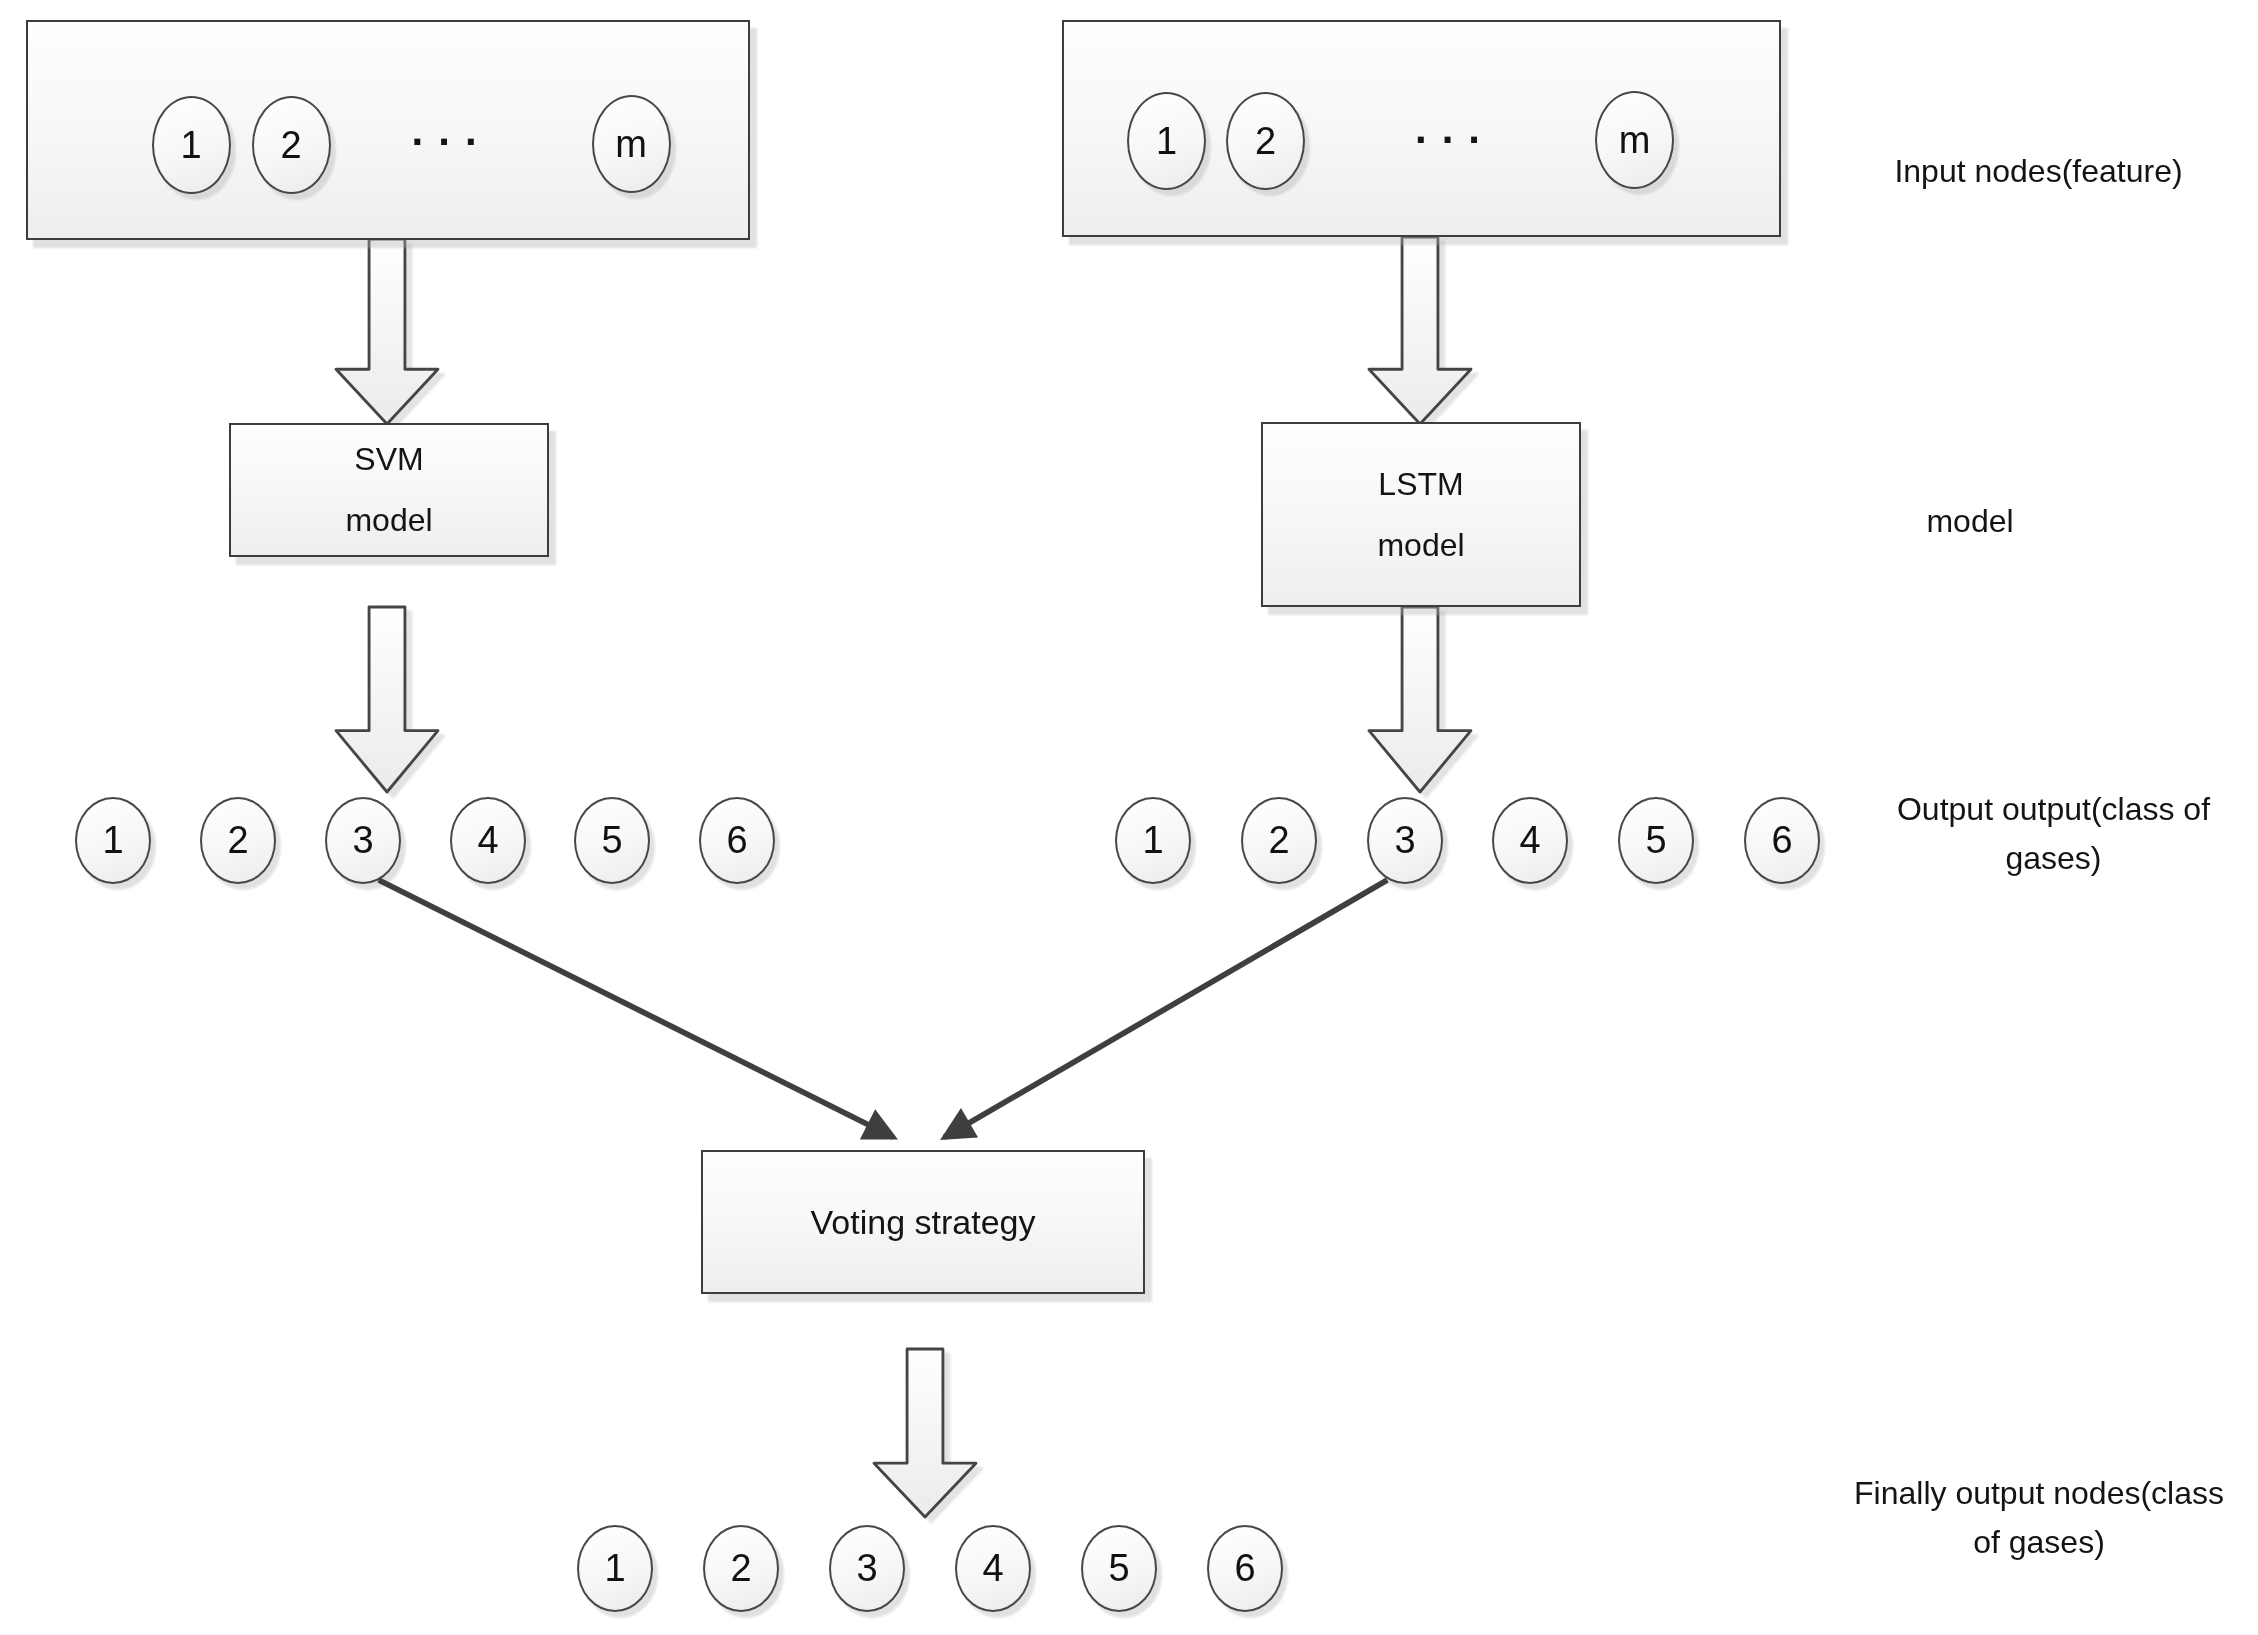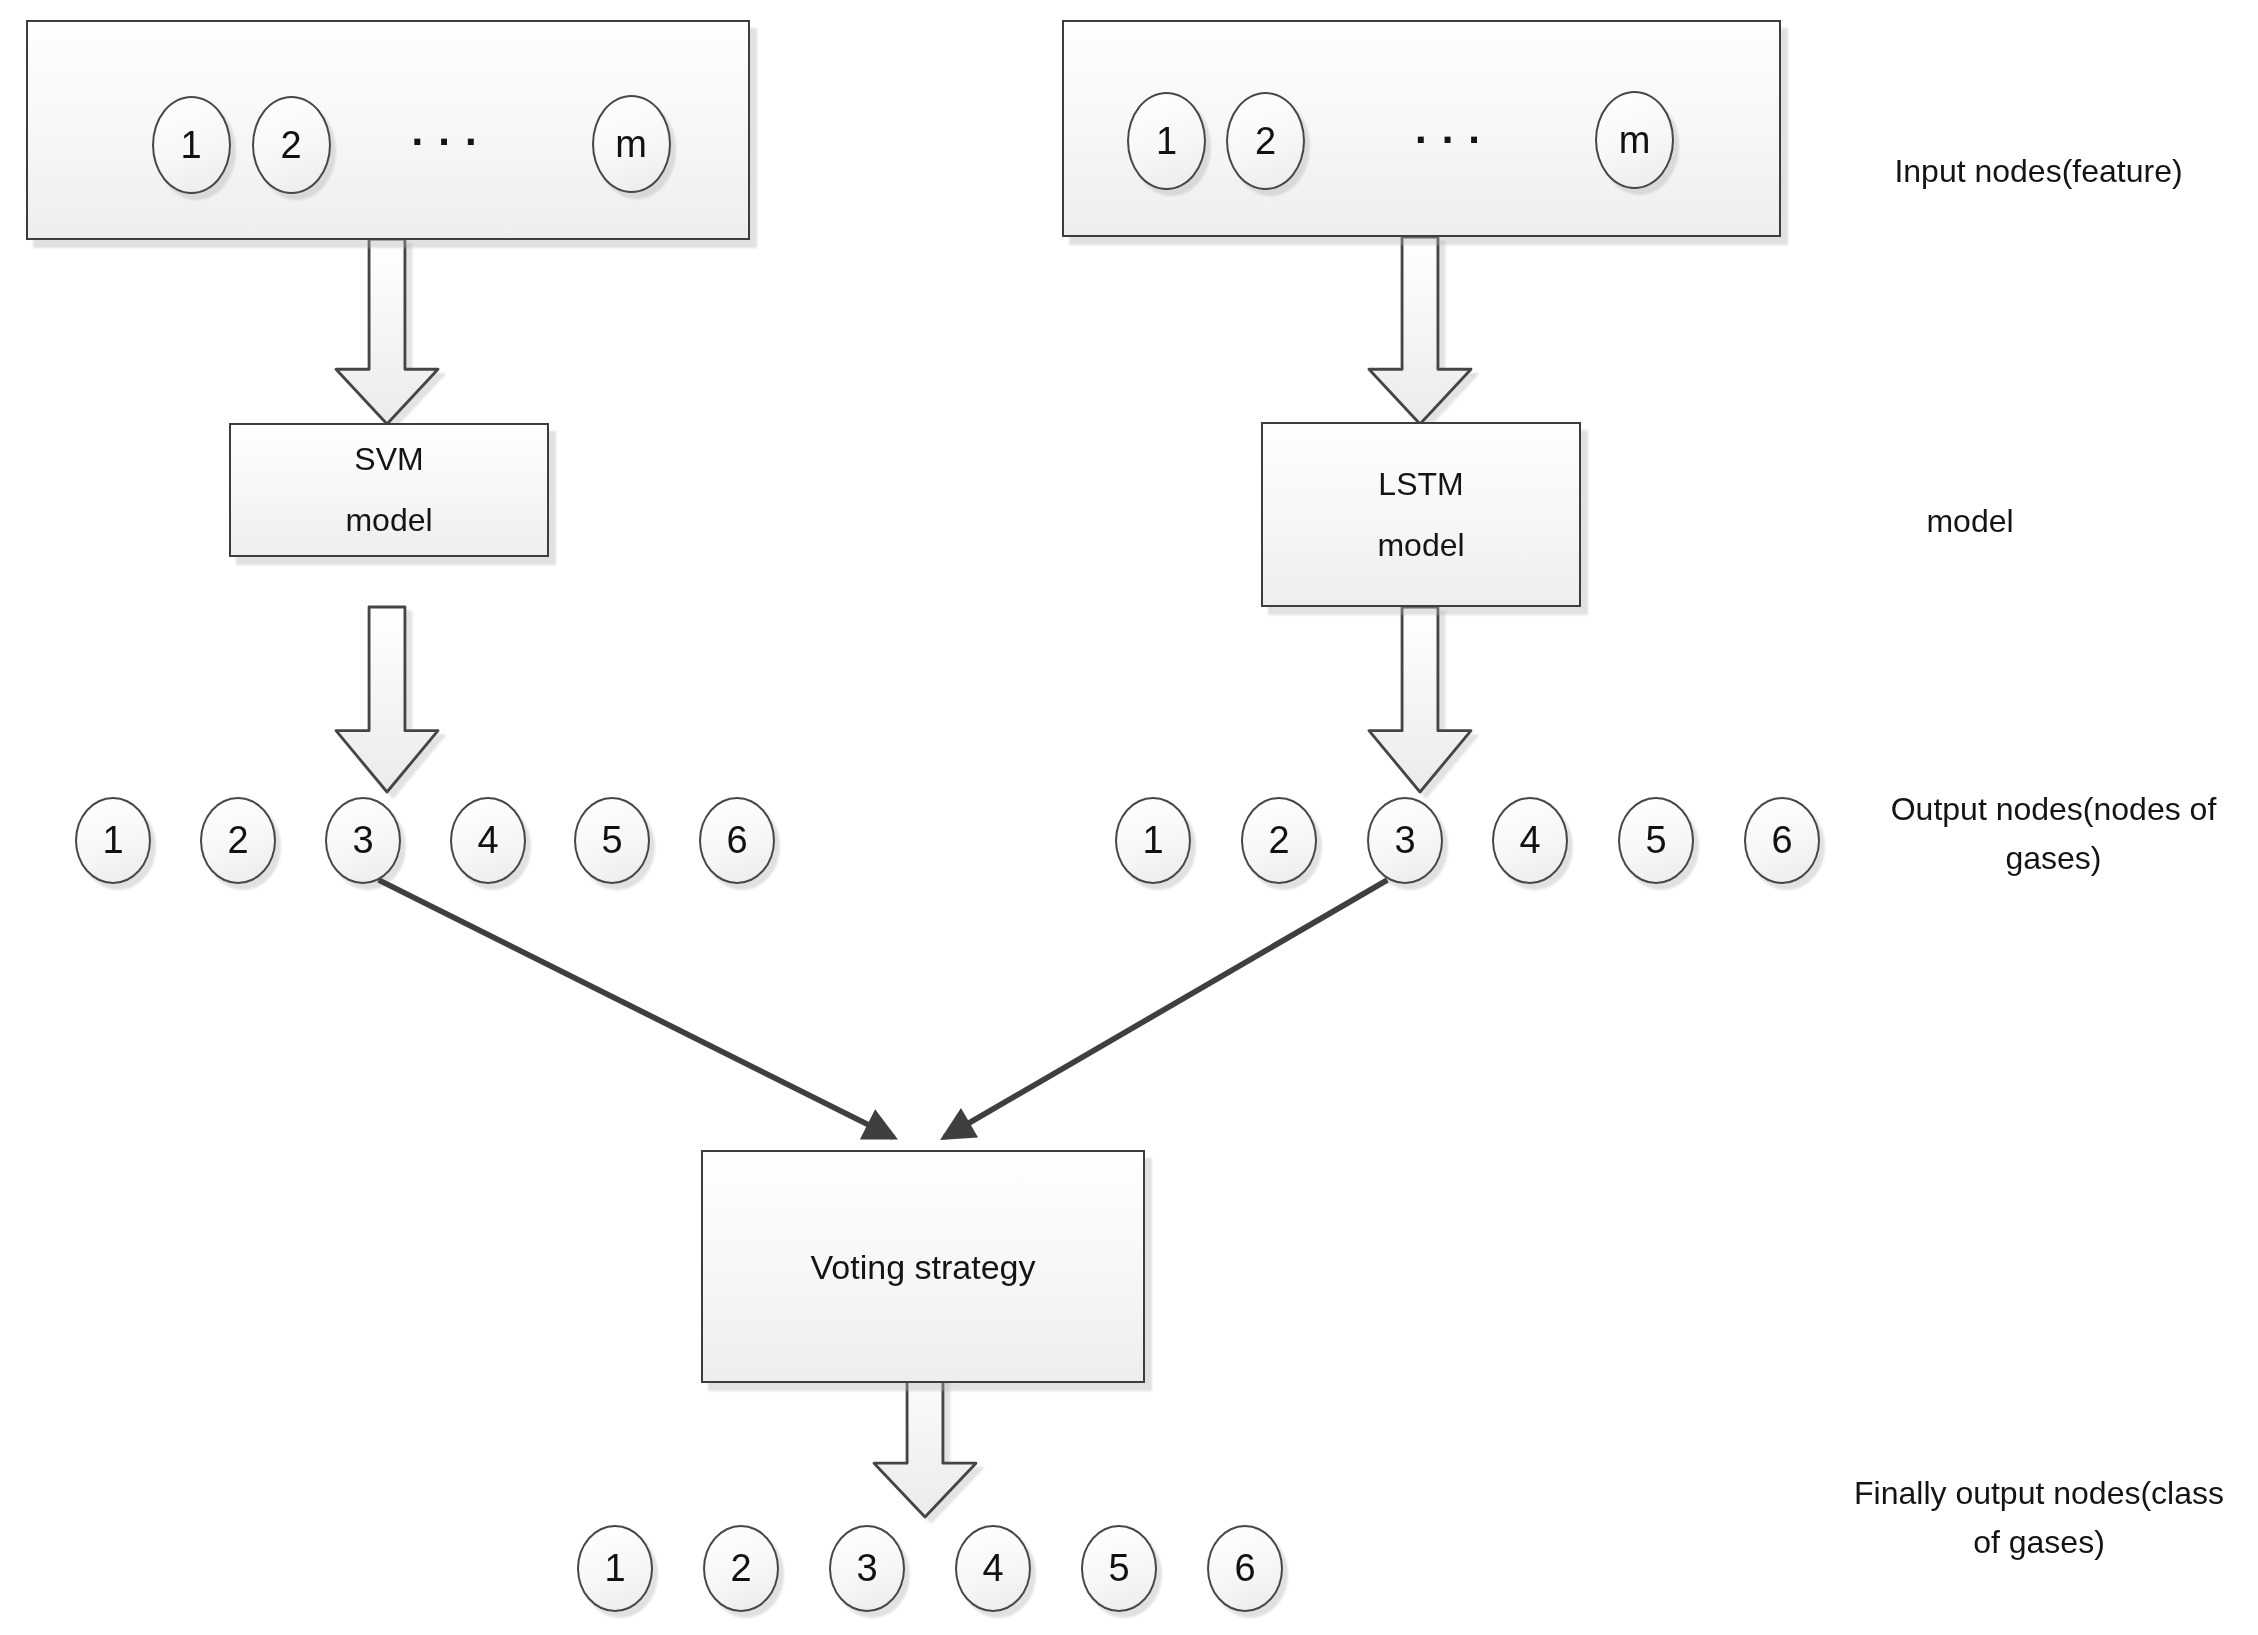--- a/index.html
+++ b/index.html
@@ -204,21 +204,21 @@
   <svg class="overlay" width="2258" height="1635" viewBox="0 0 2386 1728">
     <defs>
       <marker id="ah" viewBox="0 0 10 10" refX="8.5" refY="5" markerWidth="7.5" markerHeight="6" orient="auto-start-reverse">
         <path d="M0,0 L10,5 L0,10 z" fill="#3f3f3f"></path>
       </marker>
     </defs>
     <line x1="400" y1="930" x2="944" y2="1202" stroke="#3f3f3f" stroke-width="6" marker-end="url(#ah)"></line>
     <line x1="1466" y1="930" x2="998" y2="1202" stroke="#3f3f3f" stroke-width="6" marker-end="url(#ah)"></line>
   </svg>
 
-  <div class="gbox" style="left:701px; top:1150px; width:444px; height:233px;">
+  <div class="gbox" style="left:701px; top:1150px; width:444px; height:144px;">
     <div class="label-single">Voting strategy</div>
   </div>
 
   <svg class="barrow" style="left:874px; top:1349px;" width="102" height="168" viewBox="0 0 108 178">
     <polygon points="35,0 73,0 73,121 108,121 54,178 0,121 35,121" fill="url(#agrad)" stroke="#454545" stroke-width="3" stroke-linejoin="round"></polygon>
   </svg>
 
   <div class="node sm" style="left:577px;  top:1525px;">
       <span>1</span>
     </div>
@@ -236,21 +236,21 @@
     </div>
   <div class="node sm" style="left:1207px; top:1525px;">
       <span>6</span>
     </div>
 
   <div class="annot" style="left:1835px; top:147px; width:407px;">Input nodes(feature)</div>
 
   <div class="annot" style="left:1828px; top:497px; width:284px;">model</div>
 
   <div class="annot" style="left:1850px; top:785px; width:407px;">
-    <div>Output nodes(nodes of</div>
+    <div>Output output(class of</div>
     <div>gases)</div>
   </div>
 
   <div class="annot" style="left:1826px; top:1469px; width:426px;">
     <div>Finally output nodes(class</div>
     <div>of gases)</div>
   </div>
 
 </div>
 

